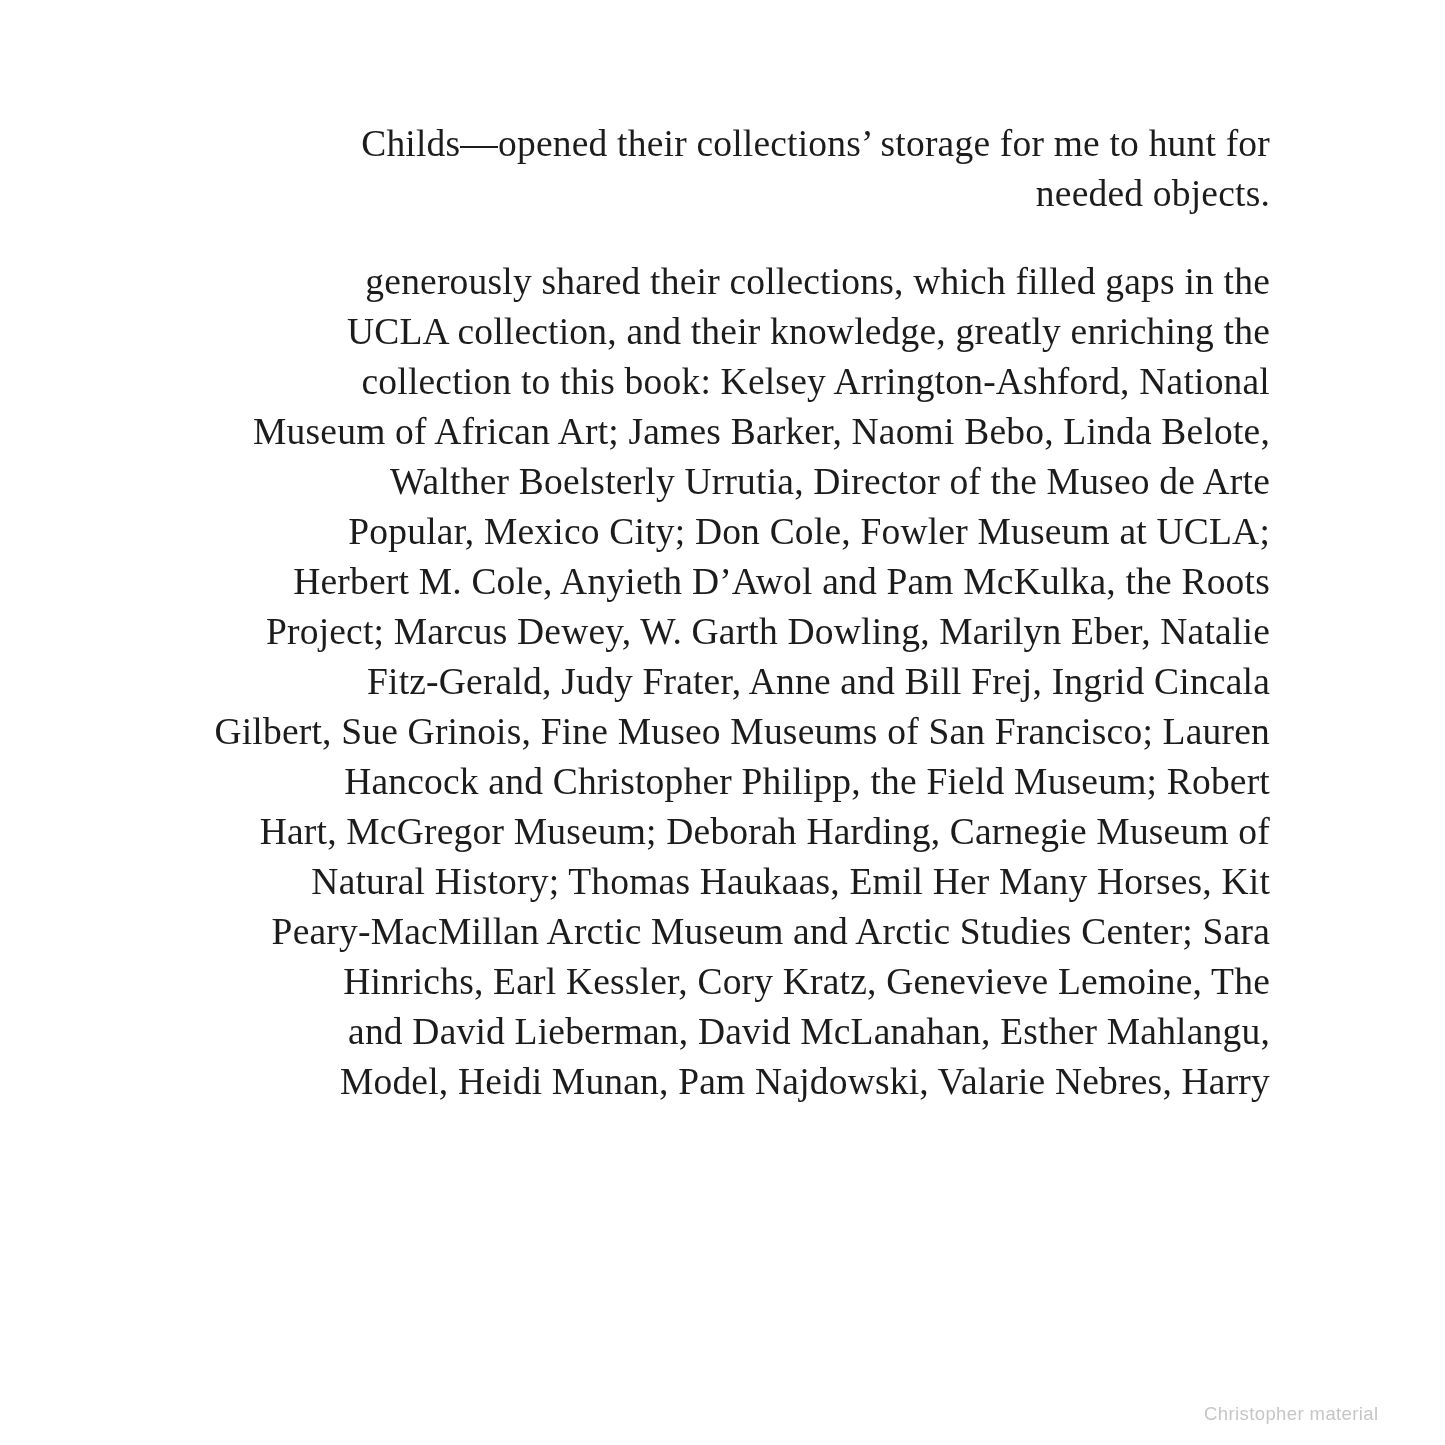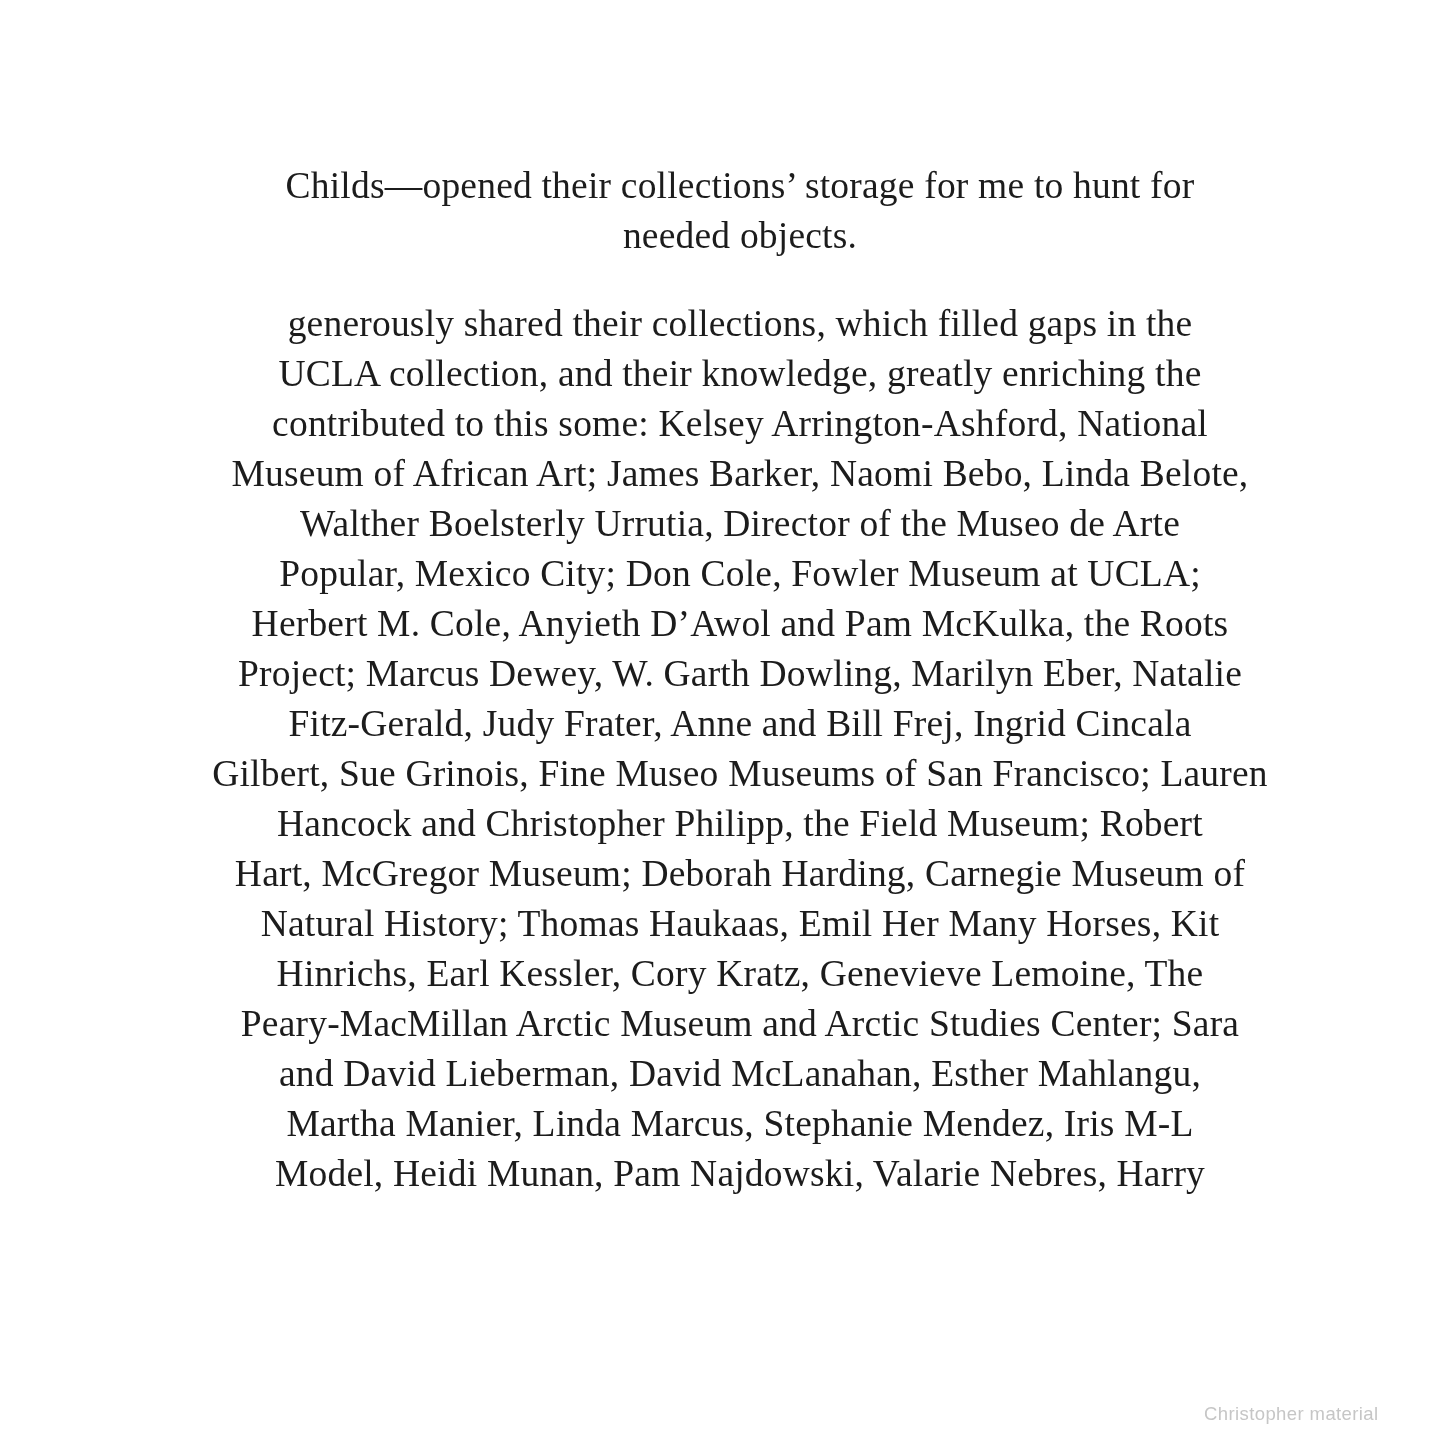--- a/index.html
+++ b/index.html
@@ -21,22 +21,21 @@
   }
   .page-text {
     position: absolute;
     left: 210px;
     top: 119px;
     width: 1060px;
     color: #1c1c1c;
     font-size: 37.5px;
     line-height: 50px;
     letter-spacing: 0.2px;
-    text-align: center;
-    margin-top: 42px;
+    text-align: right;
   }
   .paragraph {
     margin: 0;
     padding: 0;
   }
   .paragraph + .paragraph {
     margin-top: 38px;
   }
   .text-line {
     white-space: nowrap;
@@ -56,32 +55,31 @@
 
 <div class="page">
   <div class="page-text">
       <div class="paragraph">
         <div class="text-line">Childs—opened their collections’ storage for me to hunt for</div>
         <div class="text-line">needed objects.</div>
       </div>
       <div class="paragraph">
         <div class="text-line">generously shared their collections, which filled gaps in the</div>
         <div class="text-line">UCLA collection, and their knowledge, greatly enriching the</div>
-        <div class="text-line">contributed to this some: Kelsey Arrington-Ashford, National</div>
+        <div class="text-line">collection to this book: Kelsey Arrington-Ashford, National</div>
         <div class="text-line">Museum of African Art; James Barker, Naomi Bebo, Linda Belote,</div>
         <div class="text-line">Walther Boelsterly Urrutia, Director of the Museo de Arte</div>
         <div class="text-line">Popular, Mexico City; Don Cole, Fowler Museum at UCLA;</div>
         <div class="text-line">Herbert M. Cole, Anyieth D’Awol and Pam McKulka, the Roots</div>
         <div class="text-line">Project; Marcus Dewey, W. Garth Dowling, Marilyn Eber, Natalie</div>
         <div class="text-line">Fitz-Gerald, Judy Frater, Anne and Bill Frej, Ingrid Cincala</div>
         <div class="text-line">Gilbert, Sue Grinois, Fine Museo Museums of San Francisco; Lauren</div>
         <div class="text-line">Hancock and Christopher Philipp, the Field Museum; Robert</div>
         <div class="text-line">Hart, McGregor Museum; Deborah Harding, Carnegie Museum of</div>
         <div class="text-line">Natural History; Thomas Haukaas, Emil Her Many Horses, Kit</div>
+        <div class="text-line">Peary-MacMillan Arctic Museum and Arctic Studies Center; Sara</div>
         <div class="text-line">Hinrichs, Earl Kessler, Cory Kratz, Genevieve Lemoine, The</div>
-        <div class="text-line">Peary-MacMillan Arctic Museum and Arctic Studies Center; Sara</div>
         <div class="text-line">and David Lieberman, David McLanahan, Esther Mahlangu,</div>
-        <div class="text-line">Martha Manier, Linda Marcus, Stephanie Mendez, Iris M-L</div>
         <div class="text-line">Model, Heidi Munan, Pam Najdowski, Valarie Nebres, Harry</div>
       </div>
     </div>
   <div class="watermark">Christopher material</div>
 </div>
 
 </body></html>

